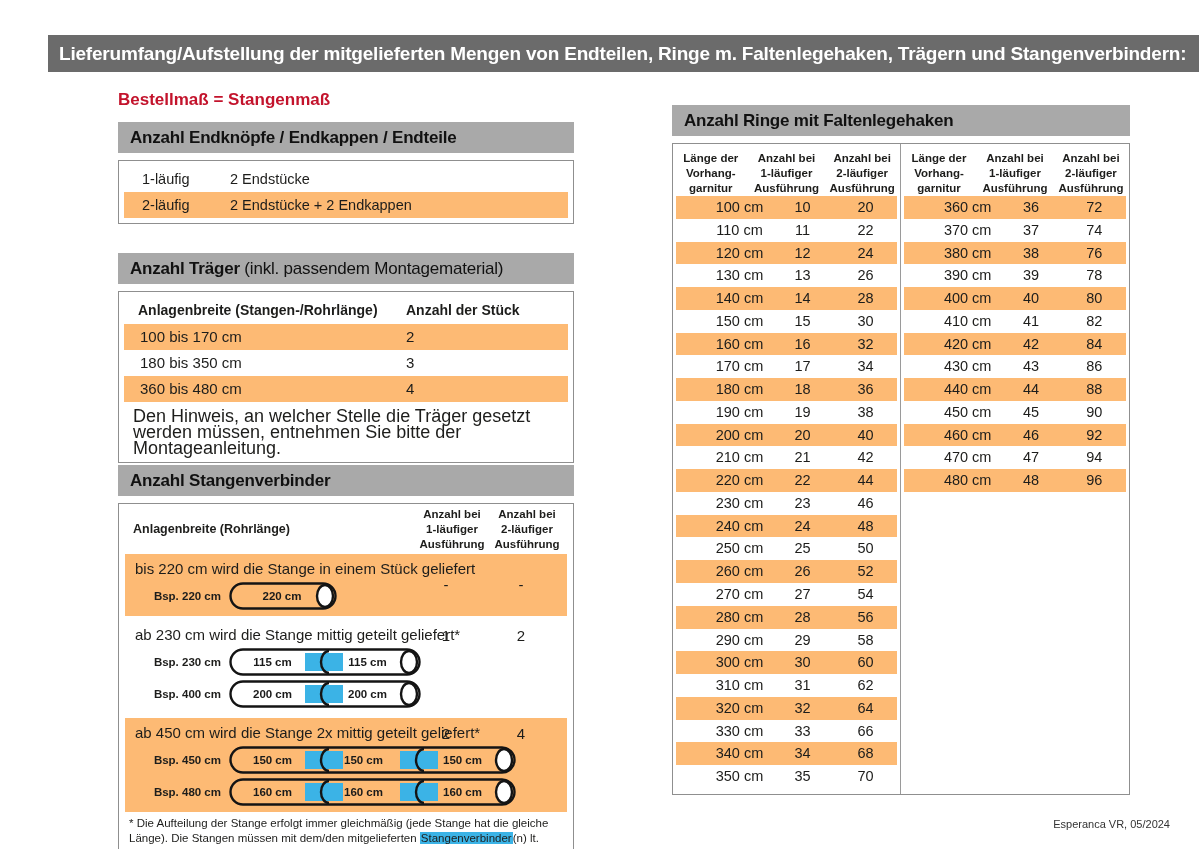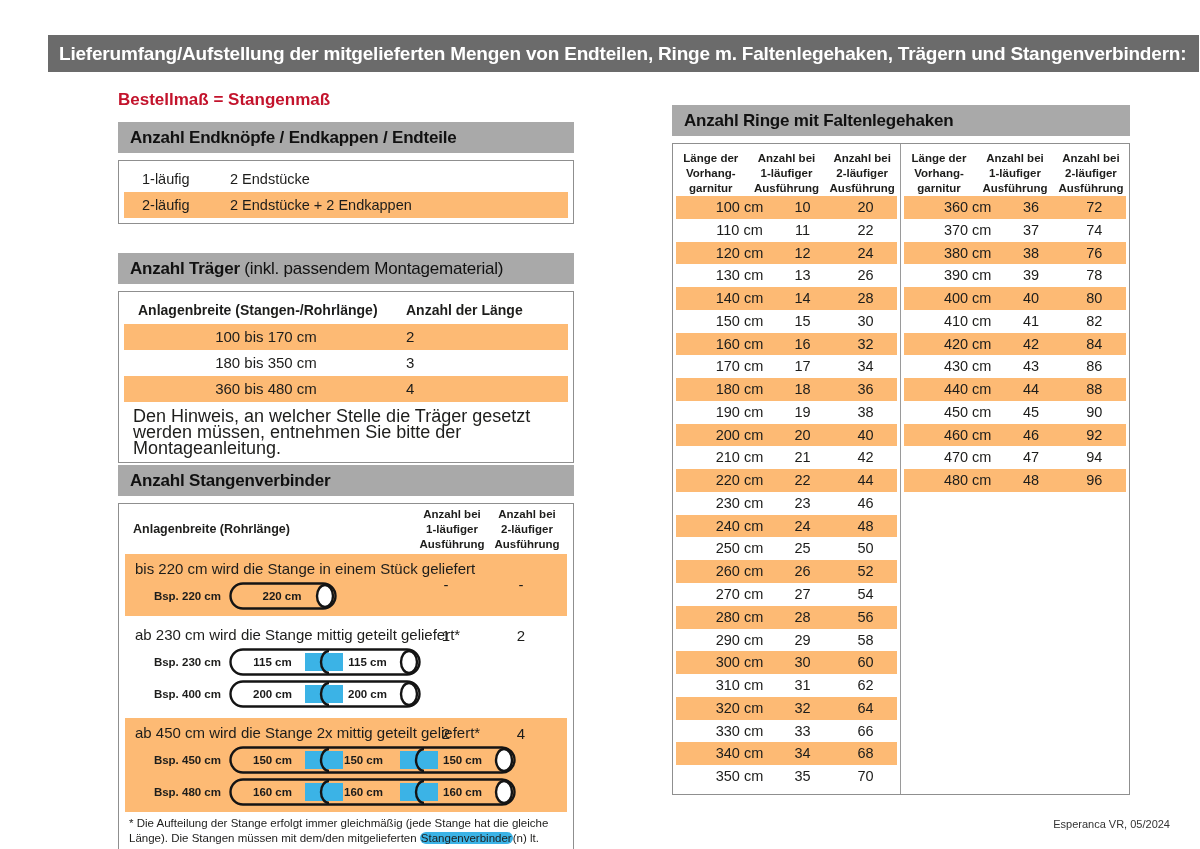--- a/index.html
+++ b/index.html
@@ -23,42 +23,42 @@
   .row2{display:grid;grid-template-columns:88px 1fr;height:26px;line-height:26px;
         font-size:14.5px;margin:0 5px;padding-left:18px;}
   .stripe{background:#fdba74;}
   
   .box-traeger{padding:6px 0 4px;margin-bottom:2px;}
   .tr-head{display:grid;grid-template-columns:1fr 176px;font-weight:bold;font-size:14px;
            padding:4px 0 6px;margin:0 5px;}
   .tr-head span:first-child{padding-left:14px;}
   .tr-row{display:grid;grid-template-columns:1fr 176px;height:26px;line-height:26px;
           font-size:15px;margin:0 5px;}
-  .tr-row span:first-child{padding-left:16px;text-align:center;}
+  .tr-row span:first-child{padding-left:16px;}
   .tr-row span:last-child,.tr-head span:last-child{padding-left:14px;}
   .tr-note{font-size:18px;line-height:16px;padding:6px 14px 2px;}
   
   .box-verb{padding-bottom:5px;}
   .verb-head{position:relative;height:50px;}
   .vh1{position:absolute;left:14px;top:50%;transform:translateY(-50%);
        font-weight:bold;font-size:12.5px;}
   .vh{position:absolute;top:50%;transform:translateY(-50%);white-space:pre-line;
       text-align:center;font-weight:bold;font-size:11.5px;line-height:1.3;width:84px;}
   .vh.c1{left:291px}.vh.c2{left:366px}
   .verb-block{position:relative;margin:0 6px 4px;padding:5px 0 5px;}
   .verb-title{font-size:15px;padding-left:10px;height:20px;line-height:20px;}
   .vv{position:absolute;width:54px;text-align:center;font-size:15px;top:7px;}
   .vv1{left:294px}.vv2{left:369px}
   .vv-mid{top:22px;}
   .rod-row{display:flex;align-items:center;height:30px;margin-top:2px;}
   .bsp{width:104px;text-align:right;font-weight:bold;font-size:11.5px;padding-right:8px;
        box-sizing:border-box;flex:none;}
   .rod-row svg{display:block;flex:none;}
   .verb-foot{font-size:11.5px;line-height:15px;margin:4px 10px 2px;}
-  .hl{background:#3bb3e6;padding:0 1px;border-radius:6px;}
+  .hl{background:#3bb3e6;padding:0 1px;}
   
   .ring-box{height:652px;display:flex;}
   .sub{width:50%;box-sizing:border-box;}
   .sub.first{border-right:1px solid #9a9a9a;}
   .ring-head{display:flex;height:52px;}
   .ring-head span{width:33.33%;text-align:center;white-space:pre-line;font-weight:bold;
                   font-size:11.5px;line-height:1.3;padding-top:7px;box-sizing:border-box;}
   .ring-row{display:flex;height:22.77px;line-height:22.77px;font-size:14.5px;margin:0 3px;padding-left:32px;}
   .ring-row span{width:33.33%;text-align:center;}
   .footer{position:absolute;right:30px;top:818px;font-size:11px;color:#333;}
@@ -88,21 +88,21 @@
           <span>2 Endstücke + 2 Endkappen</span>
         </div>
       </div>
 
     <div class="sec-header">
       <span>Anzahl Träger</span><span class="light"> (inkl. passendem Montagematerial)</span>
     </div>
     <div class="box box-traeger">
       <div class="tr-head">
         <span>Anlagenbreite (Stangen-/Rohrlänge)</span>
-        <span>Anzahl der Länge</span>
+        <span>Anzahl der Stück</span>
       </div>
       <div id="traegerRows">
           <div class="tr-row stripe">
             <span>100 bis 170 cm</span>
             <span>2</span>
           </div>
           <div class="tr-row">
             <span>180 bis 350 cm</span>
             <span>3</span>
           </div>

